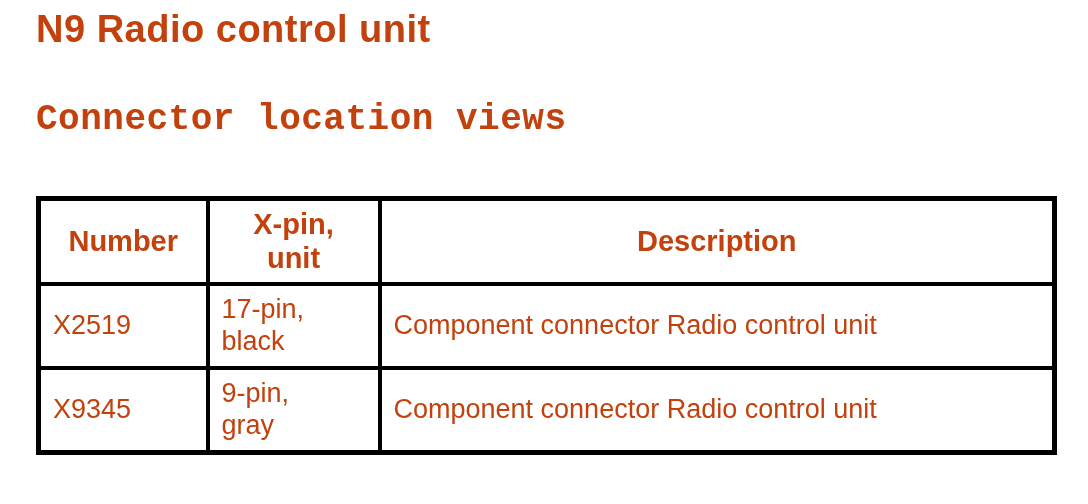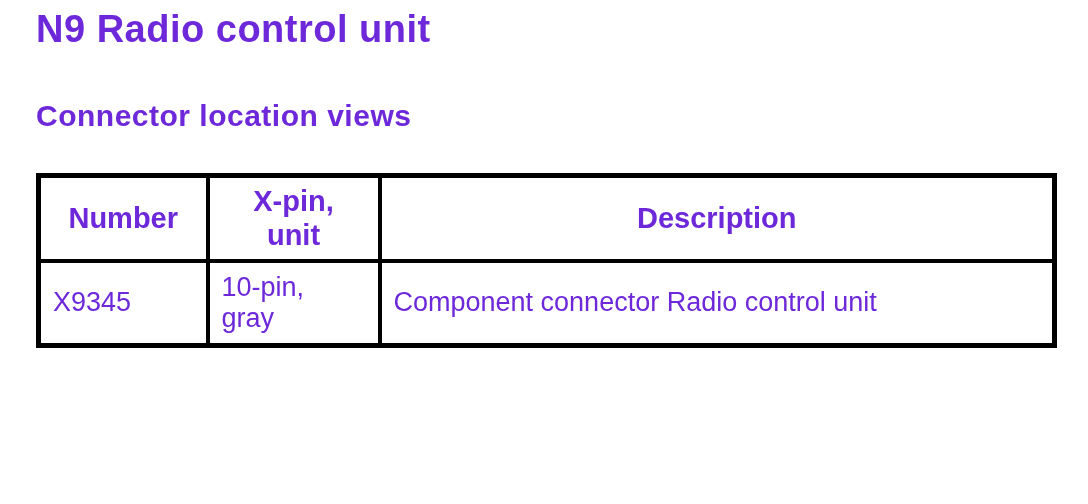--- a/index.html
+++ b/index.html
@@ -6,44 +6,45 @@
     margin: 0;
     padding: 0;
     background: #ffffff;
   }
   .page {
     position: relative;
     width: 1088px;
     height: 504px;
     box-sizing: border-box;
     background: #ffffff;
-    color: #6d28d9;
+    color: #c2410c;
     font-family: "Liberation Sans", sans-serif;
     padding: 8px 0 0 36px;
     overflow: hidden;
   }
   .page-title {
     font-size: 38px;
     font-weight: bold;
     line-height: 1.15;
     margin: 0;
     letter-spacing: 0.5px;
   }
   .section-heading {
-    font-size: 30px;
+    font-size: 36px;
     font-weight: bold;
     line-height: 1.15;
     margin: 47px 16px 0 0;
     letter-spacing: 0.5px;
+    font-family: Liberation Mono, monospace;
   }
   table.connector-table {
     border-collapse: collapse;
     table-layout: fixed;
     width: 1016px;
-    margin-top: 40px;
+    margin-top: 56px;
     border: 5px solid #000000;
   }
   .connector-table th,
   .connector-table td {
     border: 4px solid #000000;
     vertical-align: middle;
     overflow: hidden;
   }
   .connector-table col.c1 { width: 169px; }
   .connector-table col.c2 { width: 172px; }
@@ -88,22 +89,28 @@
     </colgroup>
     <thead>
       <tr>
         <th>Number</th>
         <th>X-pin,
 unit</th>
         <th>Description</th>
       </tr>
     </thead>
     <tbody>
+      <tr class="r0">
+        <td class="num">X2519</td>
+        <td class="pin">17-pin,
+black</td>
+        <td class="desc">Component connector Radio control unit</td>
+      </tr>
       <tr class="r1">
         <td class="num">X9345</td>
-        <td class="pin">10-pin,
+        <td class="pin">9-pin,
 gray</td>
         <td class="desc">Component connector Radio control unit</td>
       </tr>
     </tbody>
   </table>
 
 </div>
 
 </body></html>

